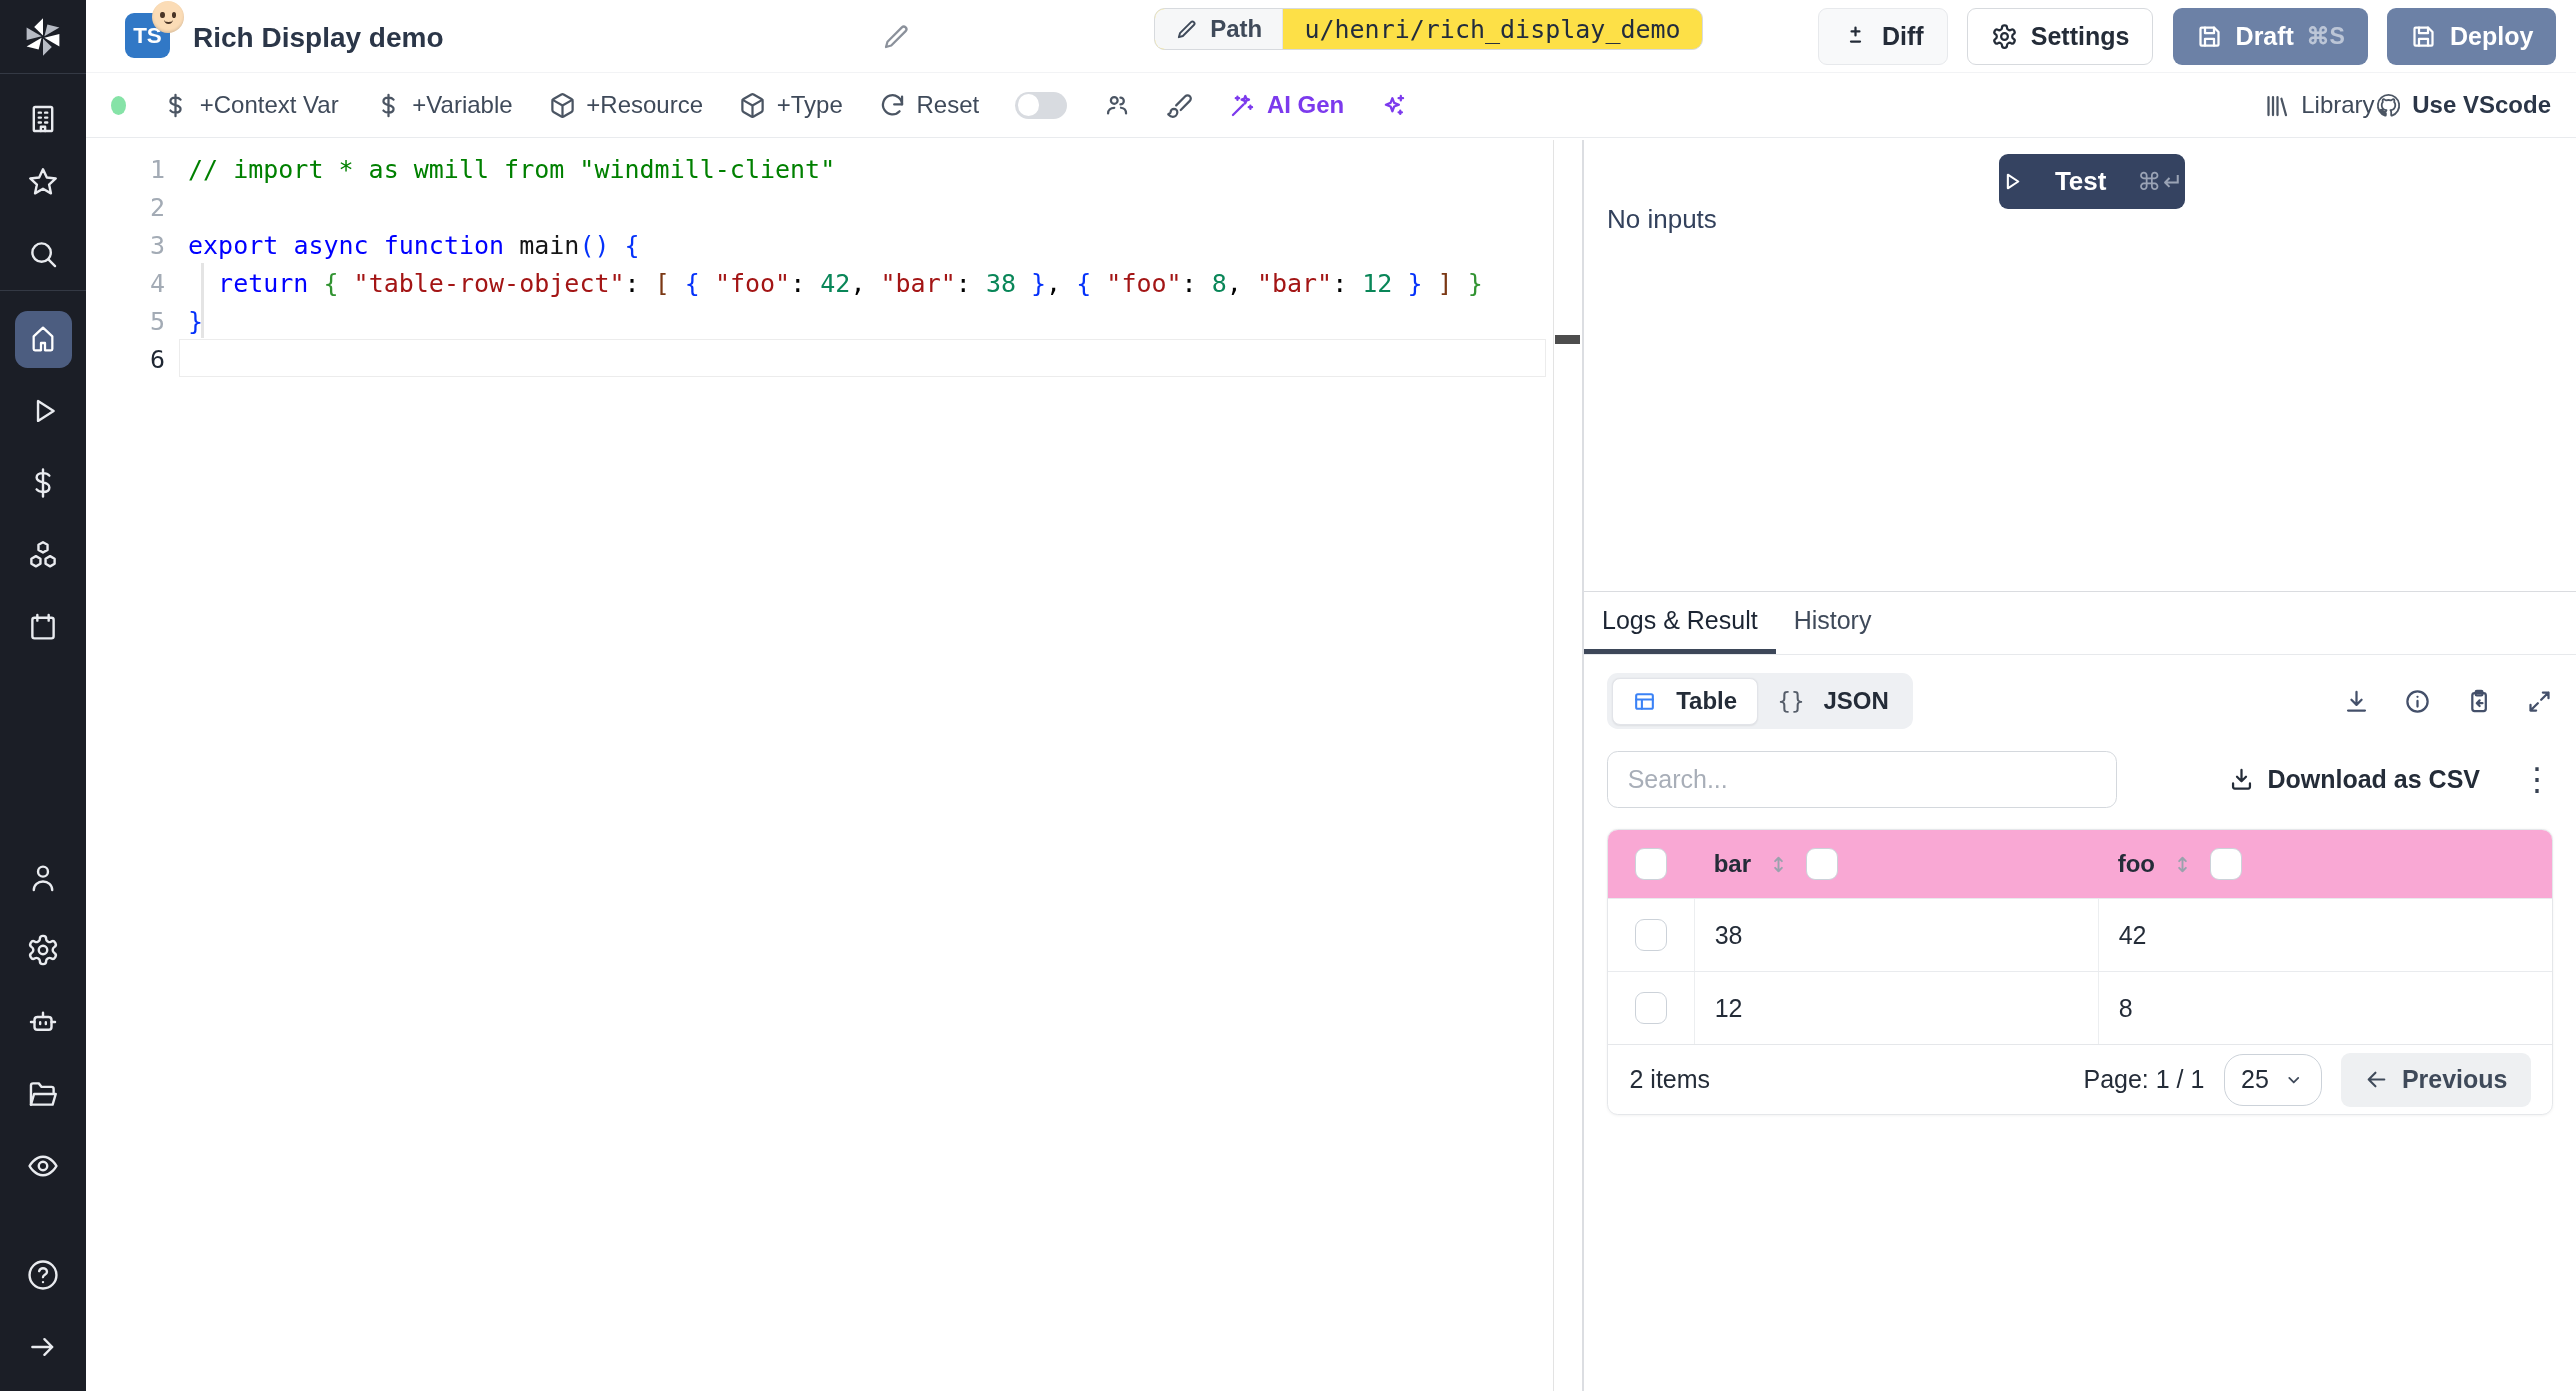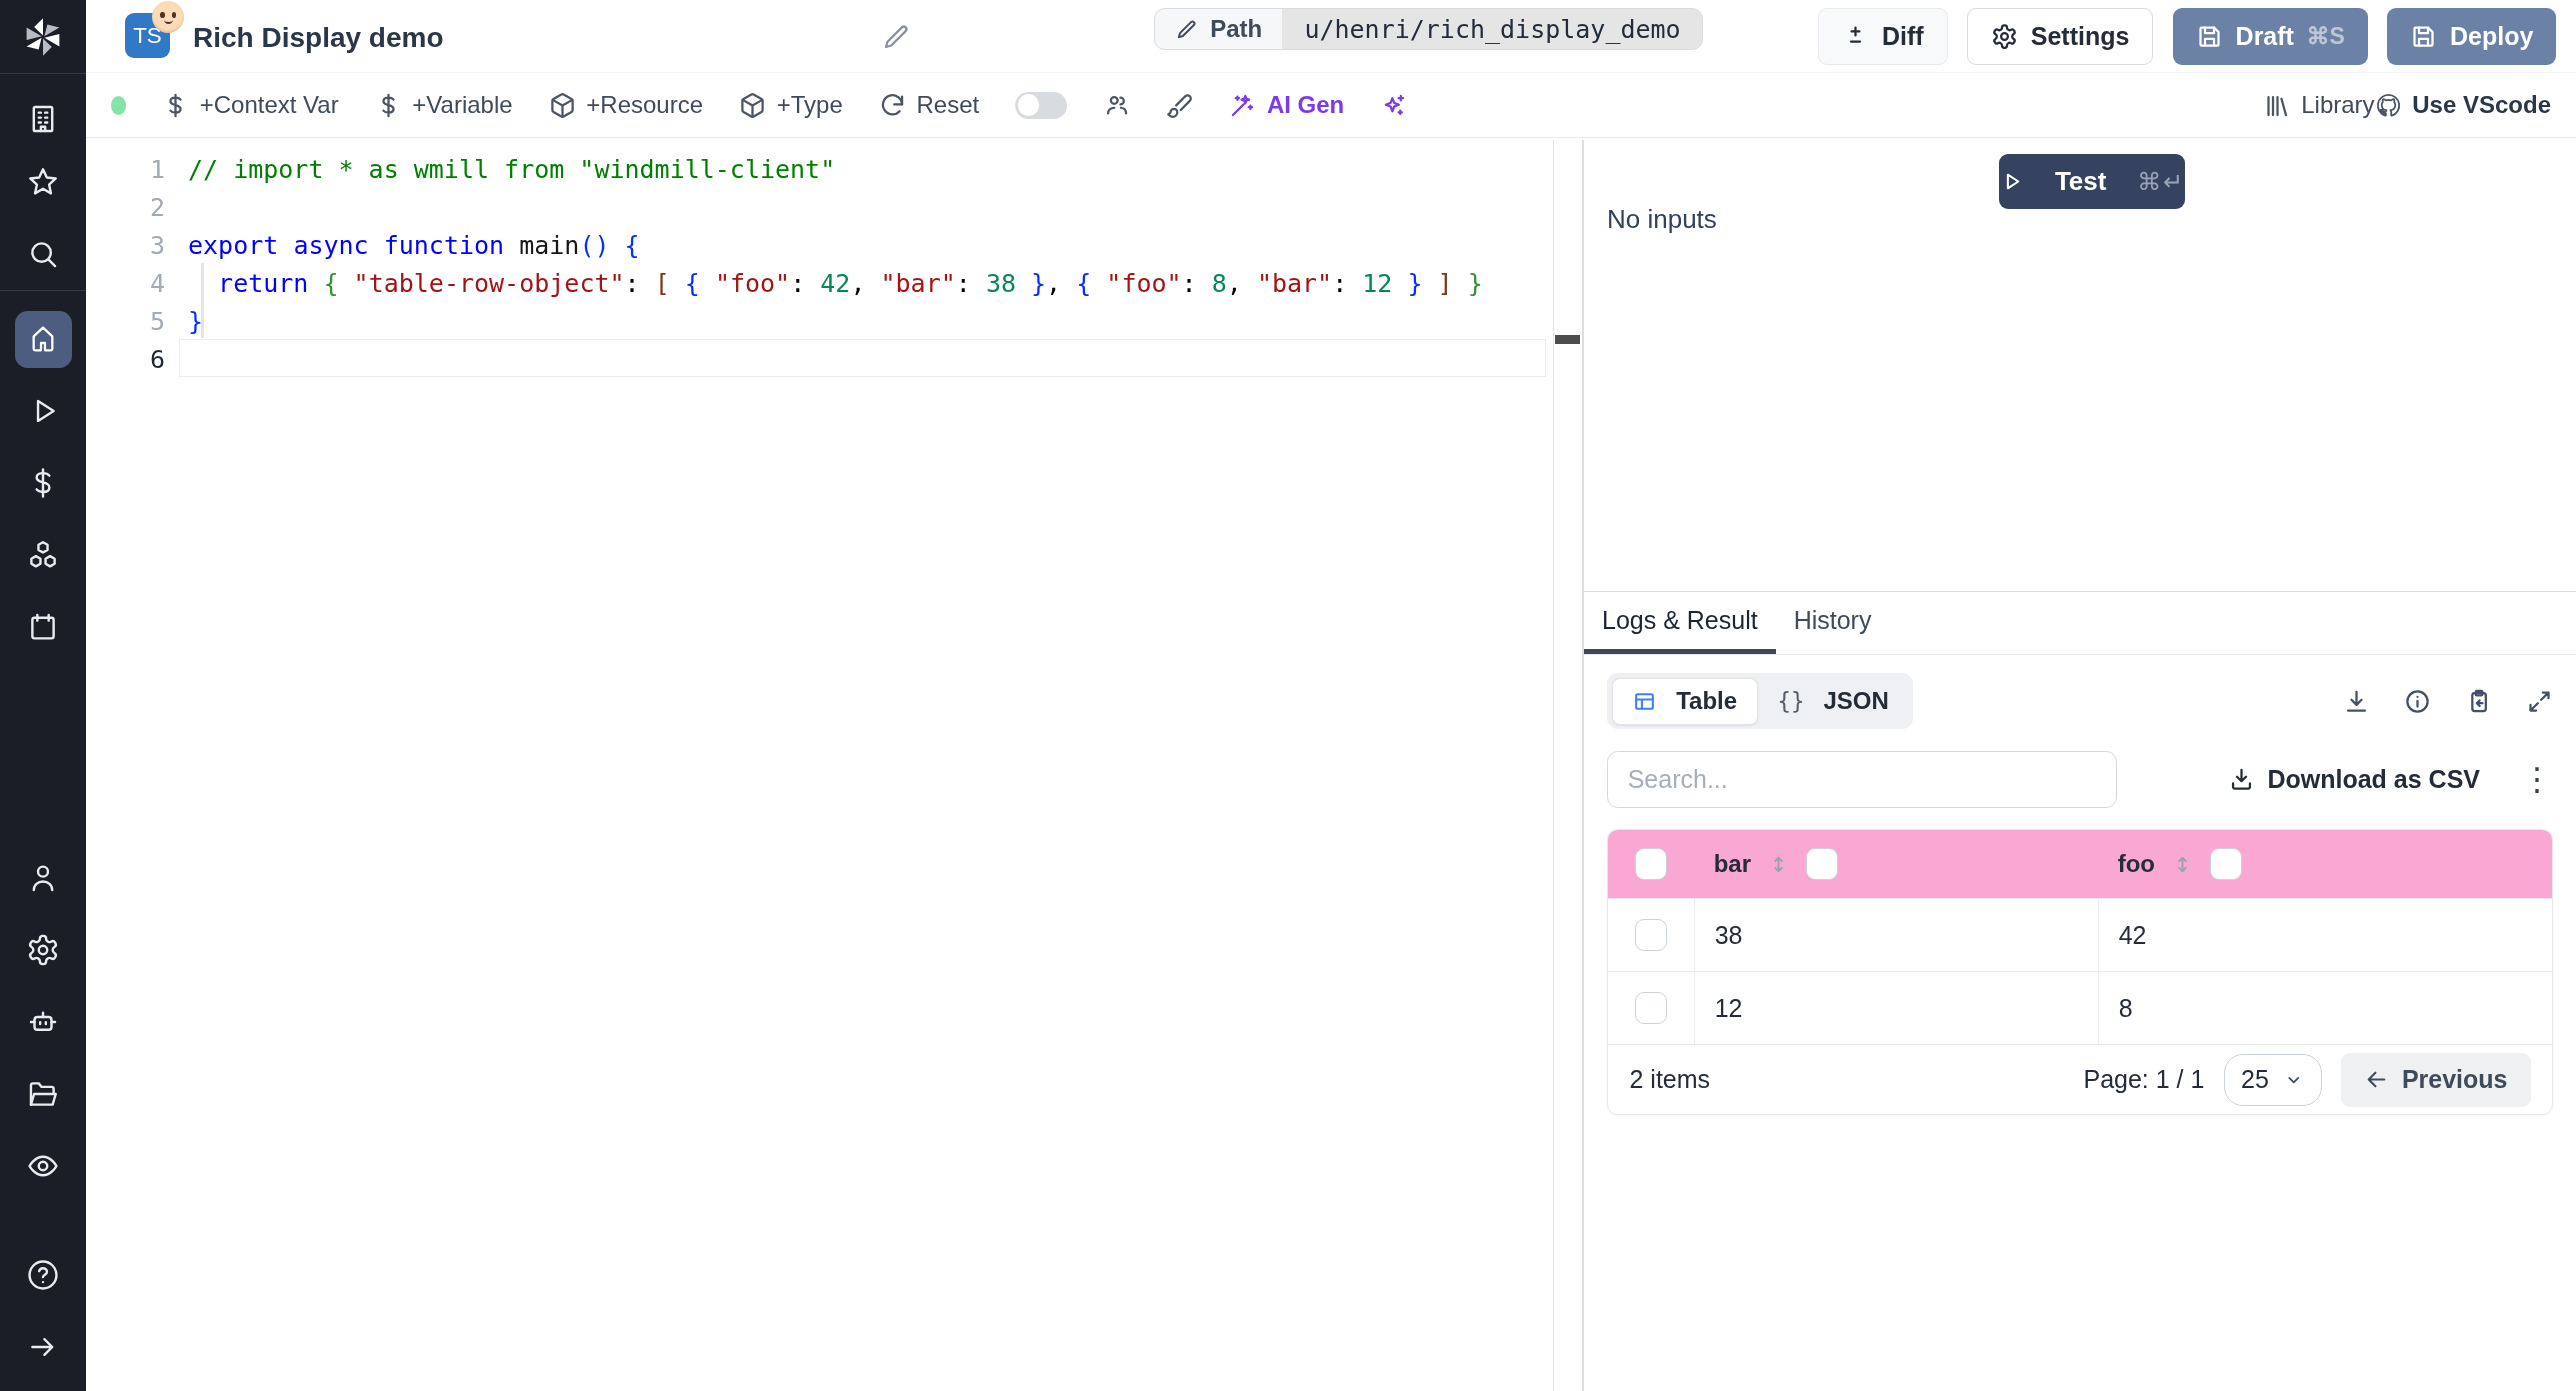--- a/index.html
+++ b/index.html
@@ -17,34 +17,34 @@
     stroke-linecap:round;stroke-linejoin:round}
   .sb-active-pill{width:57px;height:57px;border-radius:12.5px;background:#4c5d80;
     display:flex;align-items:center;justify-content:center}
   .sb-bottom{margin-top:auto;margin-bottom:9px;display:flex;flex-direction:column;align-items:center}
   .mt14{margin-top:12.5px}.mt200{margin-top:179px}.pt20{padding-top:18px}
 
   
   #header{position:absolute;left:86px;top:0;width:2490px;height:73px;background:#fff;
     border-bottom:0.9px solid #f2f3f5}
   .ts-badge{position:absolute;left:39px;top:13.4px;width:45px;height:45px;border-radius:9px;
-    background:#3178c6;color:#fff;font-weight:400;font-size:22.4px;display:flex;
+    background:#3178c6;color:#fff;font-weight:700;font-size:22.4px;display:flex;
     align-items:center;justify-content:center}
   .face{position:absolute;top:-12.5px;right:-14.3px;width:32px;height:32px;border-radius:50%;
     background:#fbdcb6;box-shadow:inset 0 -1.8px 2.7px rgba(0,0,0,.12)}
   .face .eye{position:absolute;top:10.7px;width:4.5px;height:6.3px;border-radius:50%;background:#4a3526}
   .face .eye.l{left:8px}.face .eye.r{right:8px}
   .face .mouth{position:absolute;left:11.6px;top:18px;width:9px;height:5.4px;
     border-bottom:2.7px solid #4a3526;border-radius:0 0 9px 9px}
   .page-title{position:absolute;left:107px;top:21.5px;font-size:28px;font-weight:600;color:#2b3648}
   .edit-pencil{position:absolute;left:795px;top:21.5px}
   .edit-pencil svg{width:30px;height:30px;stroke:#8b919b;fill:none;stroke-width:1.8;
     stroke-linecap:round;stroke-linejoin:round}
   .path-chip{position:absolute;left:1068px;top:8px;height:42px;border:1.8px solid #d7dade;
-    border-radius:10.7px;display:flex;align-items:stretch;overflow:hidden;background:#e5e5e5}
+    border-radius:10.7px;display:flex;align-items:stretch;overflow:hidden;background:#fde047}
   .path-left{display:flex;align-items:center;gap:12.5px;padding:0 19.7px;background:#f6f7f8;
     border-right:1.8px solid #e3e5e9;font-size:24px;font-weight:600;color:#3f4a5a}
   .path-left svg{width:23px;height:23px;stroke:#3f4a5a;fill:none;stroke-width:2;
     stroke-linecap:round;stroke-linejoin:round}
   .path-value{display:flex;align-items:center;padding:0 21.5px;
     font-family:"DejaVu Sans Mono",monospace;font-size:25px;color:#222c3d}
   .hdr-actions{position:absolute;right:19.7px;top:8px;display:flex;gap:19.7px;height:57px}
   .btn{display:flex;align-items:center;gap:12.5px;padding:0 23px;border-radius:9px;
     font-size:25px;font-weight:600;white-space:nowrap}
   .btn svg{width:27px;height:27px;fill:none;stroke:currentColor;stroke-width:2;

